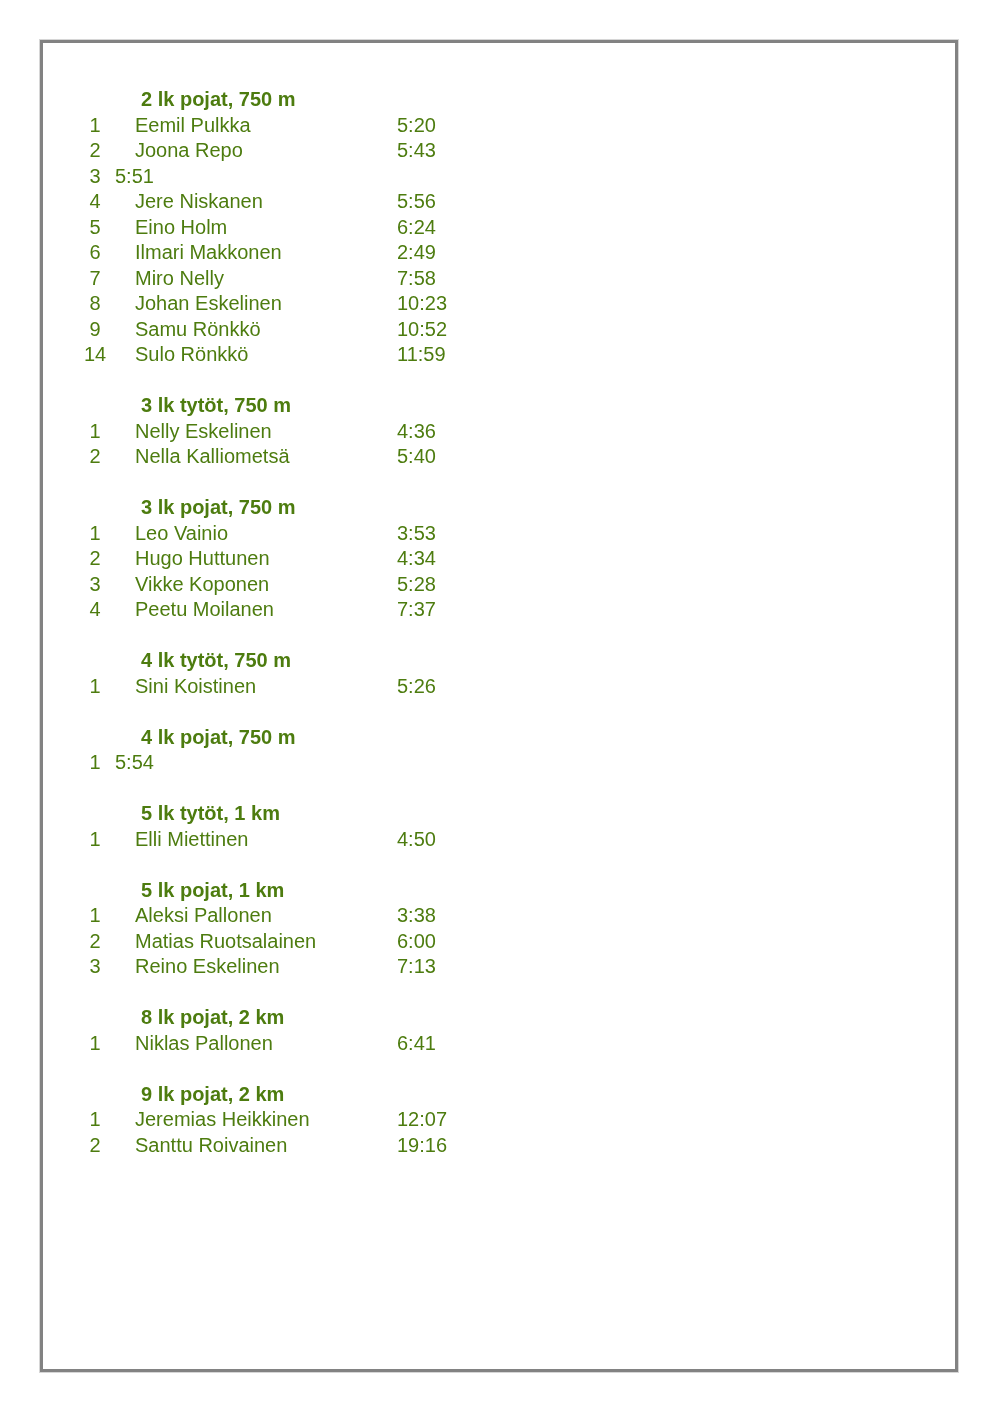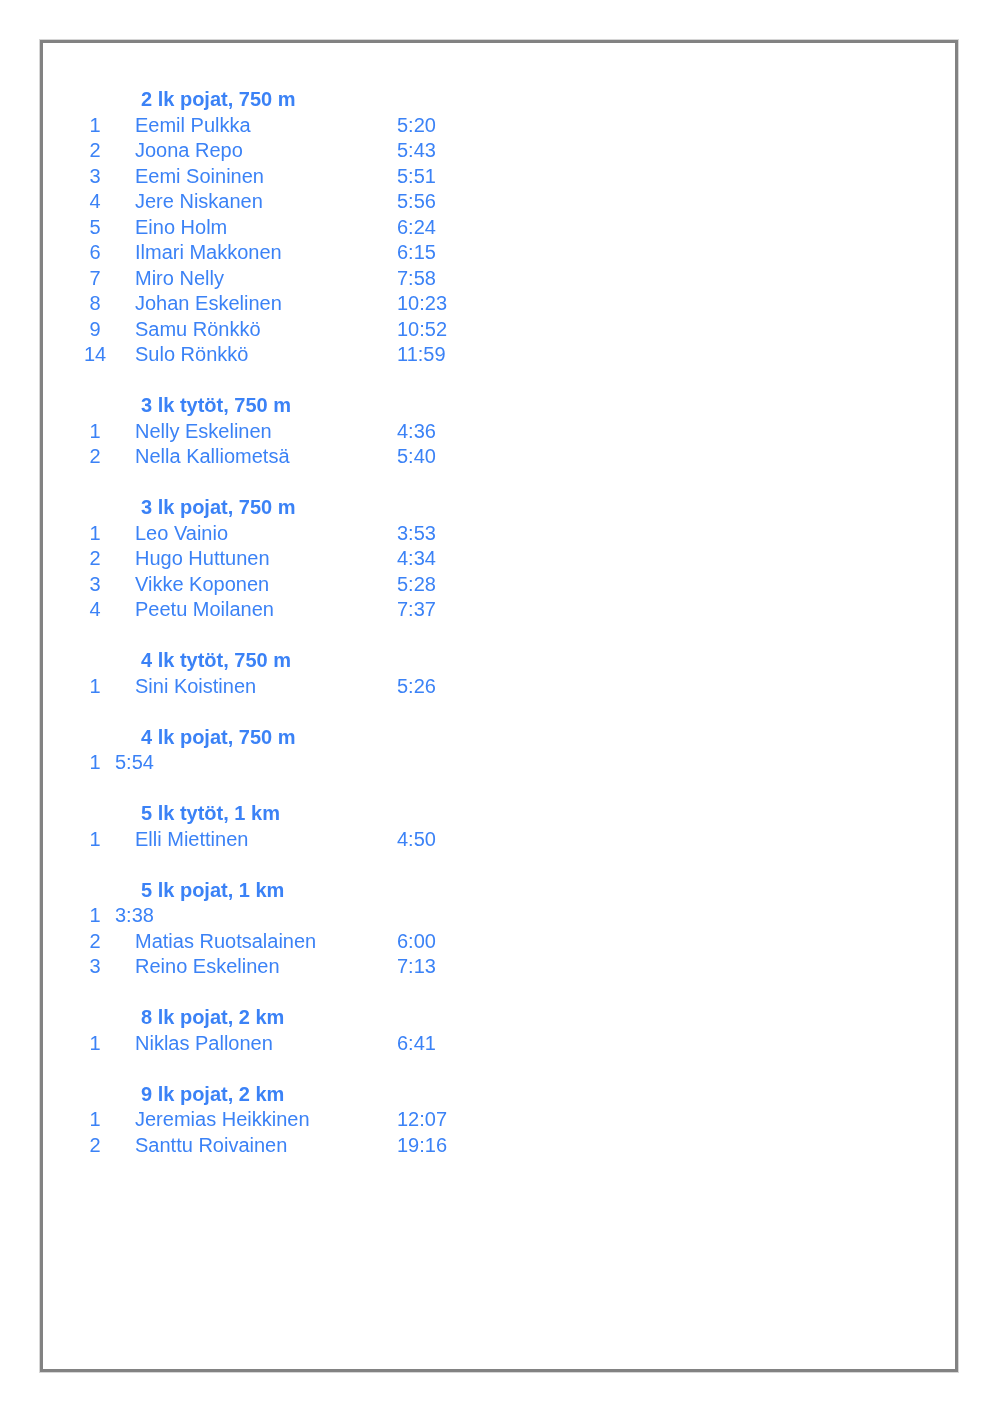--- a/index.html
+++ b/index.html
@@ -22,21 +22,21 @@
     box-sizing: border-box;
     border: 3px solid #828282;
     box-shadow: 0 0 0 1px #d6d6d6;
     background: #ffffff;
     overflow: hidden;
   }
   .content {
     padding-top: 44px;
     font-size: 20px;
     line-height: 25.5px;
-    color: #3b82f6;
+    color: #4d7c0f;
   }
   .section { }
   .section + .section {
     margin-top: 25.5px;
   }
   .heading {
     padding-left: 98px;
     font-weight: bold;
     white-space: nowrap;
   }
@@ -77,40 +77,39 @@
   </div>
 
   <div class="row">
     <span class="num">2</span>
     <span class="name">Joona Repo</span>
     <span class="time">5:43</span>
   </div>
 
   <div class="row">
     <span class="num">3</span>
-    <span class="name">Eemi Soininen</span>
     <span class="time">5:51</span>
   </div>
 
   <div class="row">
     <span class="num">4</span>
     <span class="name">Jere Niskanen</span>
     <span class="time">5:56</span>
   </div>
 
   <div class="row">
     <span class="num">5</span>
     <span class="name">Eino Holm</span>
     <span class="time">6:24</span>
   </div>
 
   <div class="row">
     <span class="num">6</span>
     <span class="name">Ilmari Makkonen</span>
-    <span class="time">6:15</span>
+    <span class="time">2:49</span>
   </div>
 
   <div class="row">
     <span class="num">7</span>
     <span class="name">Miro Nelly</span>
     <span class="time">7:58</span>
   </div>
 
   <div class="row">
     <span class="num">8</span>
@@ -208,20 +207,21 @@
     <span class="time">4:50</span>
   </div>
 </div>
   </div>
 
   <div class="section">
     <div class="heading">5 lk pojat, 1 km</div>
     <div class="rows">
   <div class="row">
     <span class="num">1</span>
+    <span class="name">Aleksi Pallonen</span>
     <span class="time">3:38</span>
   </div>
 
   <div class="row">
     <span class="num">2</span>
     <span class="name">Matias Ruotsalainen</span>
     <span class="time">6:00</span>
   </div>
 
   <div class="row">

